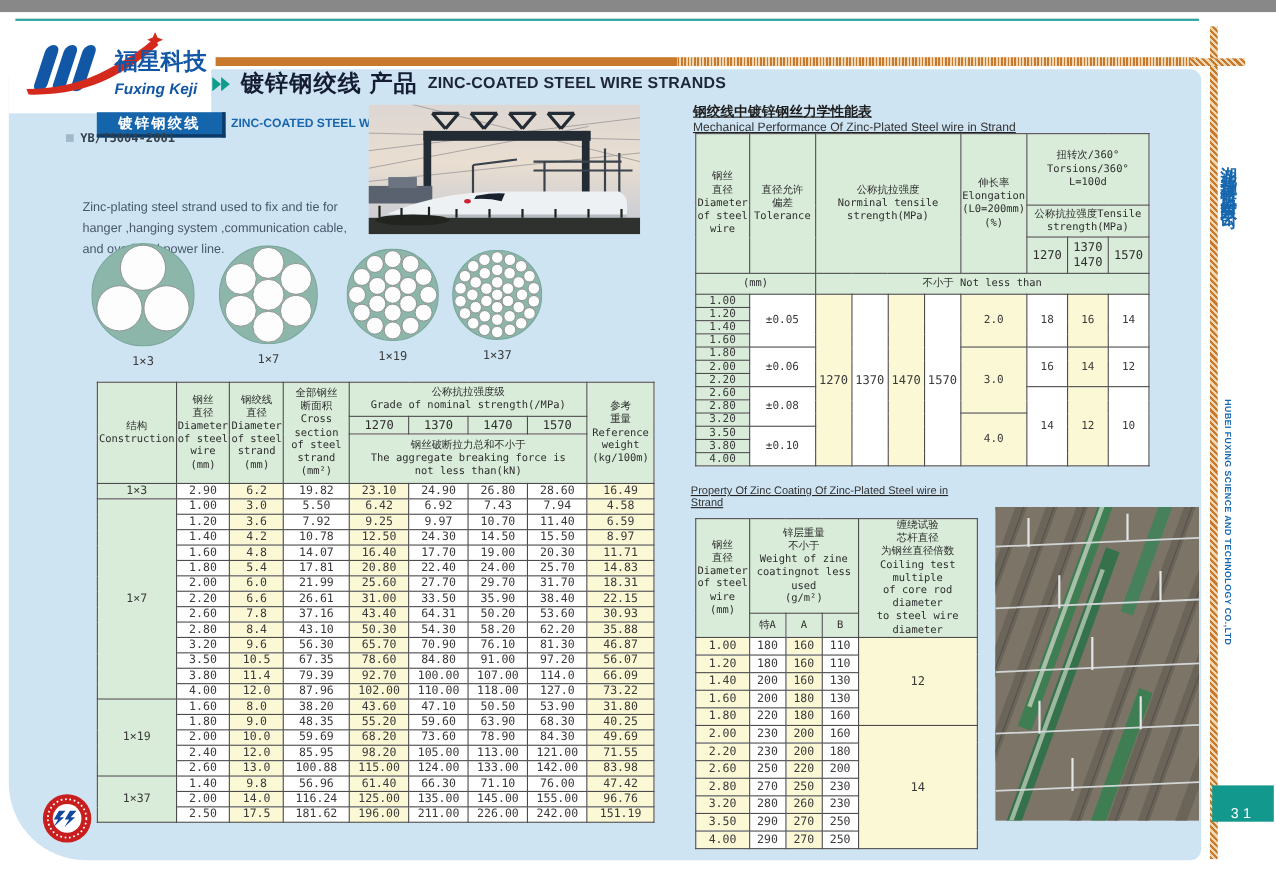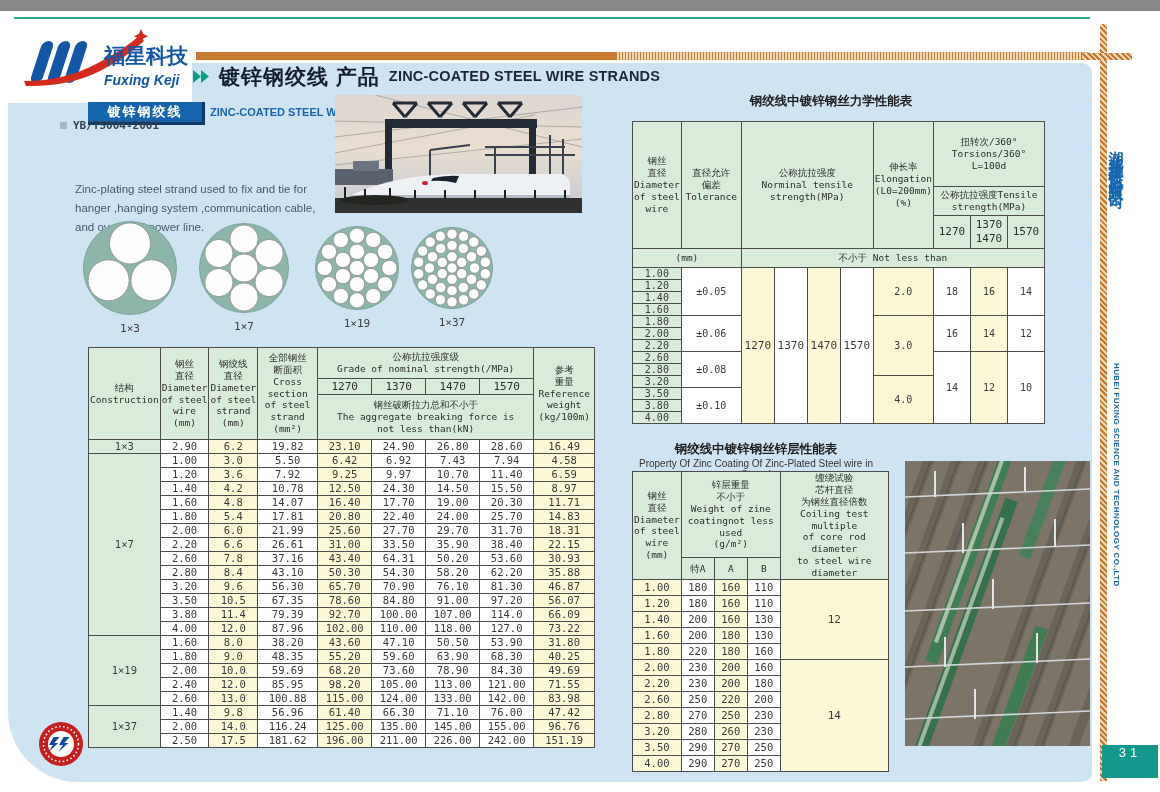--- a/index.html
+++ b/index.html
@@ -44,32 +44,32 @@
   .tbl th,.tbl td{border:1px solid #4c4c4c;text-align:center;vertical-align:middle;padding:0 1px;
       white-space:pre-line;overflow:hidden;}
   .tbl th{background:#d9ecda;font-weight:normal;font-size:9.5px;line-height:1.25;color:#2d2d2d;
       font-family:"DejaVu Sans Mono","Liberation Sans",sans-serif;}
   .tbl td{font-family:"DejaVu Sans Mono",monospace;color:#3a3a3a;background:#fff;}
   .cg{background:#d9ecda !important;} .cy{background:#fbf8d6 !important;} .cw{background:#ffffff !important;}
   .main td{height:13px;line-height:13px;font-size:10.5px;}
   .wire td{height:11px;line-height:11px;font-size:10px;}
   .zinc td{height:15px;line-height:15px;font-size:10.5px;}
   .big{font-size:11px !important;}
-  .tbl-title{position:absolute;text-align:center;color:#222;}
+  .tbl-title{position:absolute;color:#222;text-decoration:underline;}
   .tzh{font-weight:bold;font-size:12.5px;color:#1d1d1d;}
   .ten{font-size:11px;color:#333;}
   
   .vline{left:1100px;top:13px;width:7px;height:757px;}
   .vcross{left:1082px;top:42px;width:50px;height:7px;}
   .company-cn{left:1106px;top:128px;height:240px;writing-mode:vertical-rl;font-size:15px;font-weight:bold;
       color:#1767ae;letter-spacing:4px;}
   .company-en{left:1112px;top:352px;height:300px;writing-mode:vertical-rl;font-size:8px;font-weight:bold;
       color:#1767ae;letter-spacing:0.4px;}
-  .pagebox{left:1102px;top:734px;width:56px;height:33px;background:#12988c;color:#fff;display:flex;
-      align-items:flex-start;justify-content:center;font-size:13px;letter-spacing:4px;}
+  .pagebox{left:1102px;top:703px;width:56px;height:33px;background:#12988c;color:#fff;display:flex;
+      align-items:flex-end;justify-content:center;font-size:13px;letter-spacing:4px;}
 </style>
 </head>
 <body>
 
 <div class="page">
 
   <div class="abs topline"></div>
   <div class="abs panel"></div>
   <div class="abs logo-patch"></div>
 
@@ -504,20 +504,21 @@
             <td class="cw">226.00</td>
             <td class="cw">242.00</td>
             <td class="cy">151.19</td>
           </tr>
         </tbody>
       </table>
     </div>
 
   <div class="abs tbl-title" style="left:630px;top:82px;width:402px;">
     <div class="tzh">钢绞线中镀锌钢丝力学性能表</div>
+    <div class="ten">Mechanical Performance Of Zinc-Plated Steel wire in Strand</div>
   </div>
   <div class="abs" style="left:632px;top:110px;" id="wire-table">
       <table class="tbl wire">
         <colgroup>
           <col style="width: 44px;">
           <col style="width: 60px;">
           <col style="width: 33px;">
           <col style="width: 33px;">
           <col style="width: 33px;">
           <col style="width: 33px;">
@@ -620,21 +621,20 @@
             <td class="cg">3.80</td>
           </tr>
           <tr>
             <td class="cg">4.00</td>
           </tr>
         </tbody>
       </table>
     </div>
 
   <div class="abs tbl-title" style="left:628px;top:430px;width:256px;">
-    <div class="tzh">钢绞线中镀锌钢丝锌层性能表</div>
     <div class="ten" style="font-size:10px">Property Of Zinc Coating Of Zinc-Plated Steel wire in Strand</div>
   </div>
   <div class="abs" style="left:632px;top:460px;" id="zinc-table">
       <table class="tbl zinc">
         <colgroup>
           <col style="width: 40px;">
           <col style="width: 33px;">
           <col style="width: 33px;">
           <col style="width: 33px;">
           <col style="width: 108px;">

